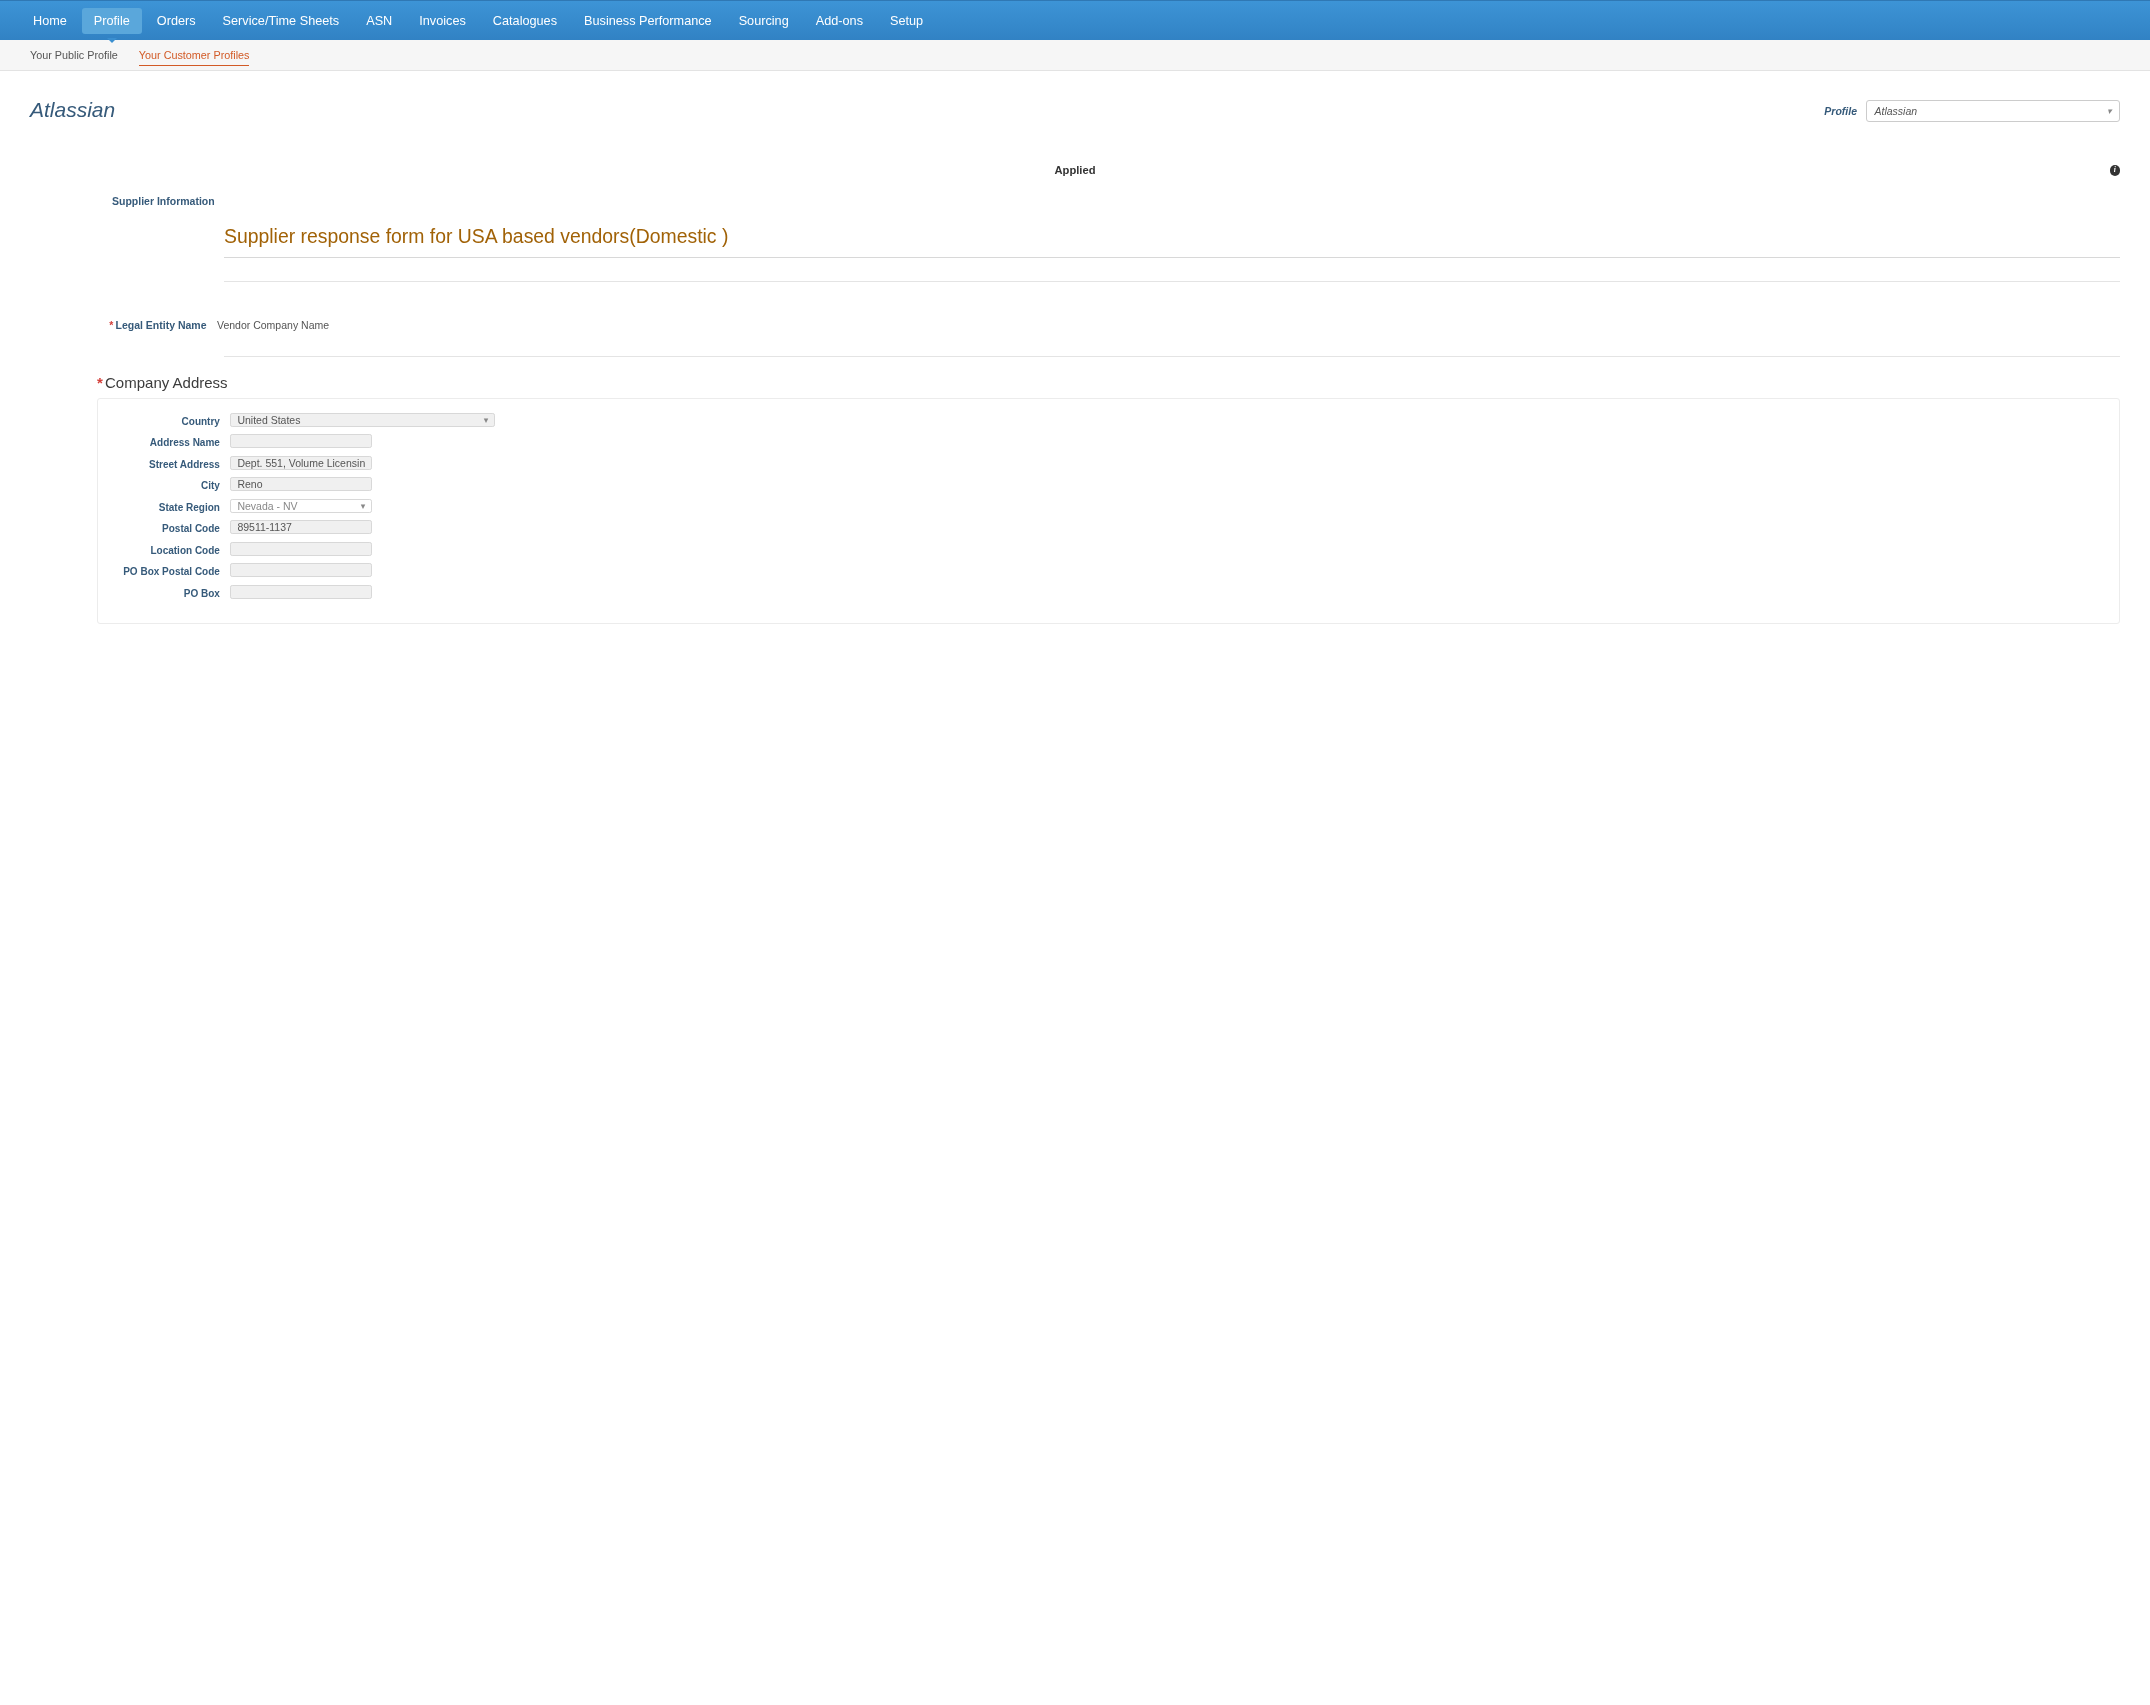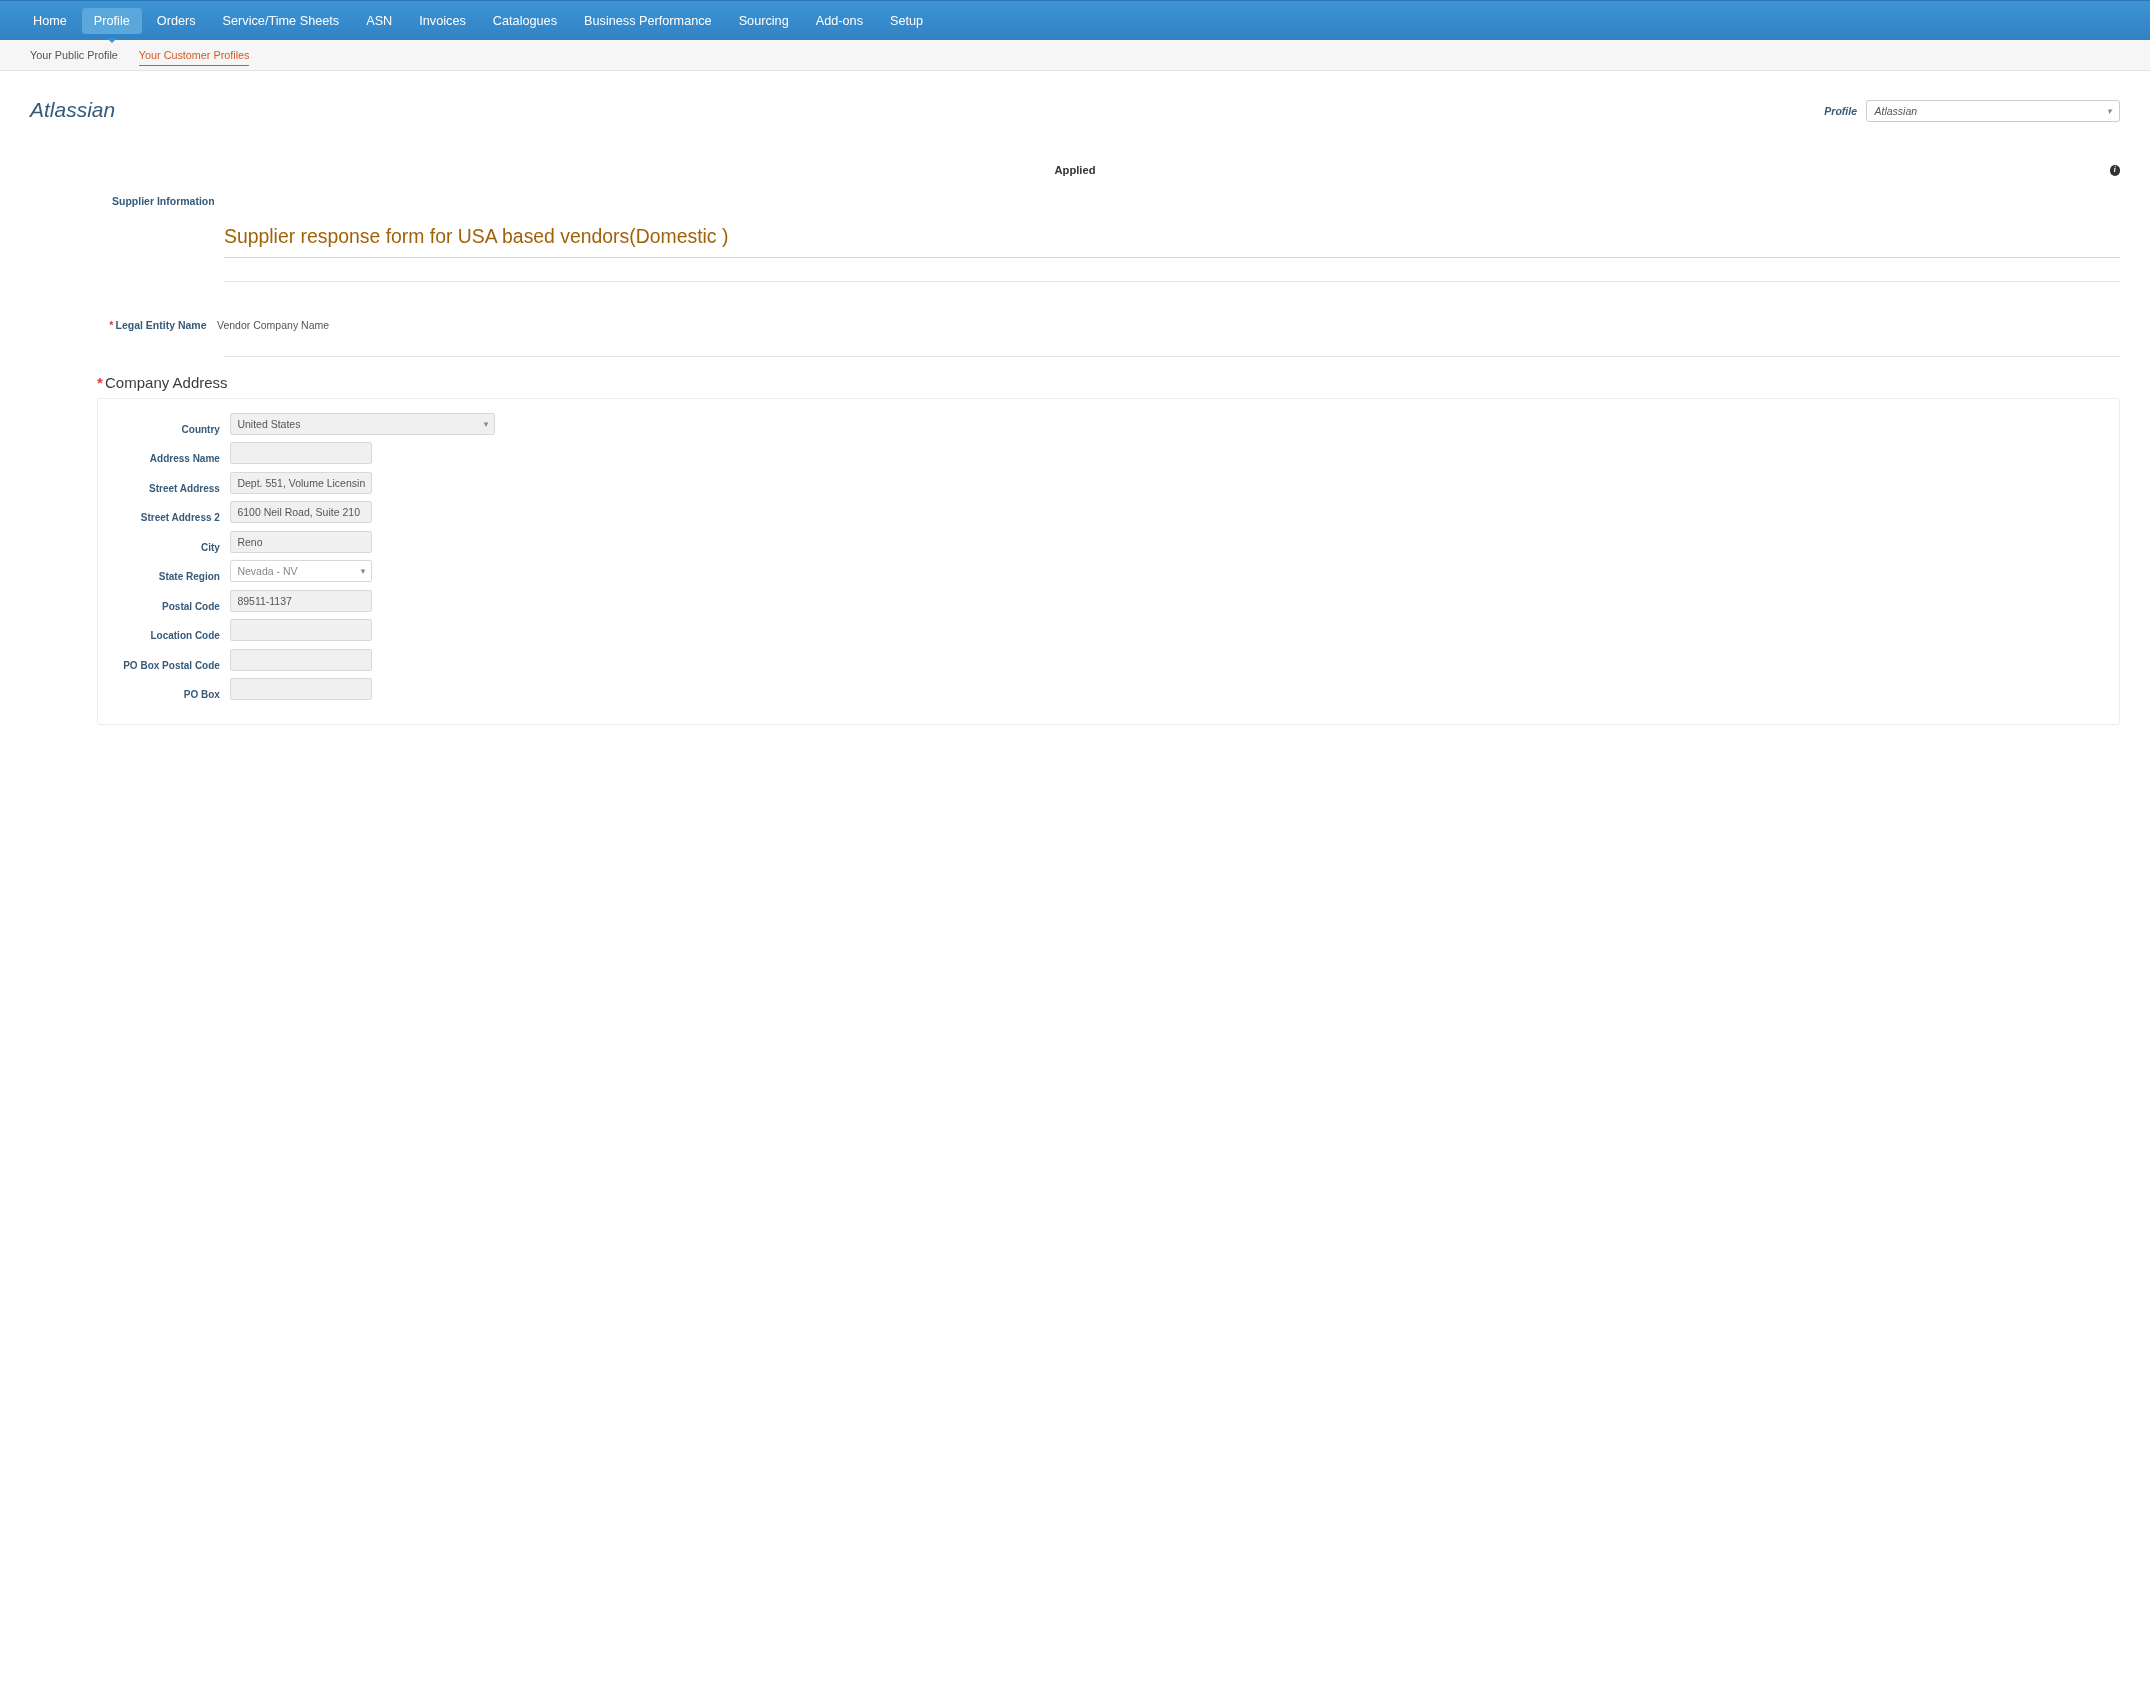--- a/index.html
+++ b/index.html
@@ -205,21 +205,21 @@
     margin-bottom: 7.5px;
   }
   .address-box .flabel {
     width: 119px;
     color: #365a7a;
     font-weight: 700;
     font-size: 10px;
   }
 
   .inp {
-    height: 22px;
+    height: 14px;
     border: 0.7px solid #d8d8d8;
     background: #f0f0f0;
     border-radius: 2.2px;
     padding: 0 6px;
     font-size: 10.5px;
     color: #555;
     width: 142px;
   }
   .inp.wide { width: 265px; }
   .sel {
@@ -303,24 +303,20 @@
     <div class="field-row">
       <div class="flabel">Address Name</div>
       <input class="inp" value="" style="">
     </div>
 
     <div class="field-row">
       <div class="flabel">Street Address</div>
       <input class="inp" value="Dept. 551, Volume Licensing" style="">
     </div>
 
-    <div class="field-row">
-      <div class="flabel">Street Address 2</div>
-      <input class="inp" value="6100 Neil Road, Suite 210" style="">
-    </div>
 
     <div class="field-row">
       <div class="flabel">City</div>
       <input class="inp" value="Reno" style="">
     </div>
 
     <div class="field-row">
       <div class="flabel">State Region</div>
       <div class="inp sel white">
         <span>Nevada - NV</span>

